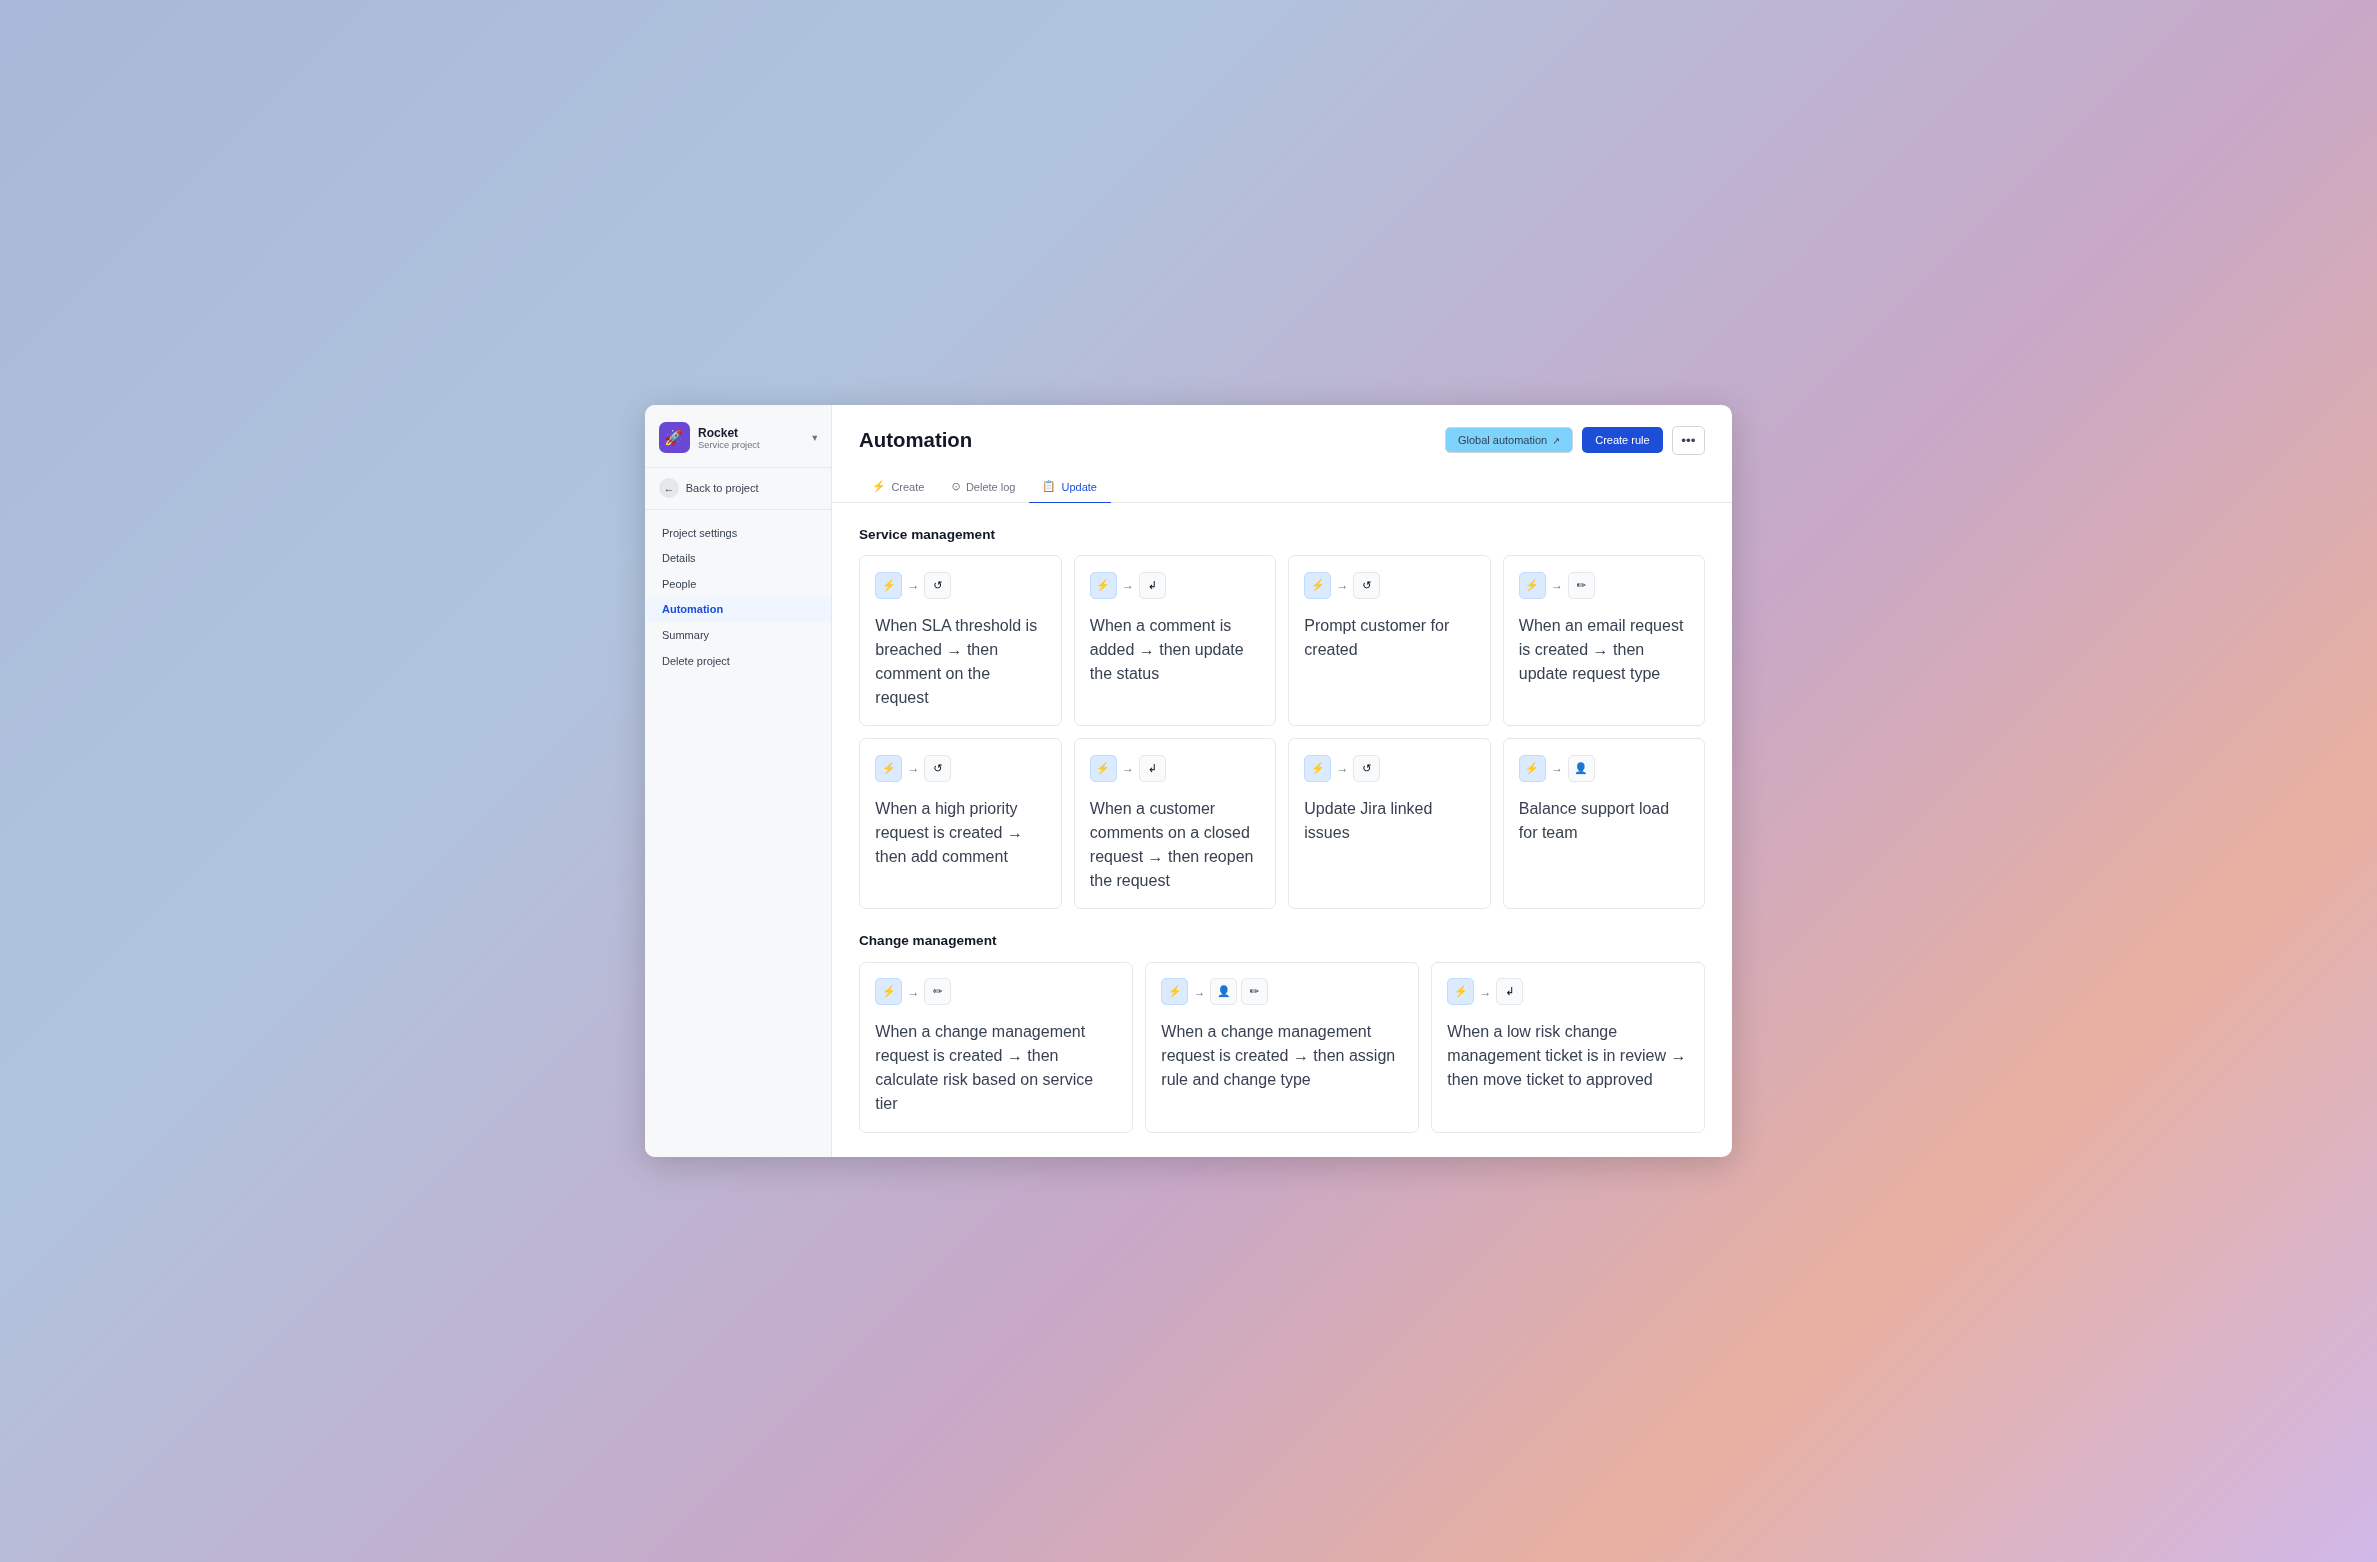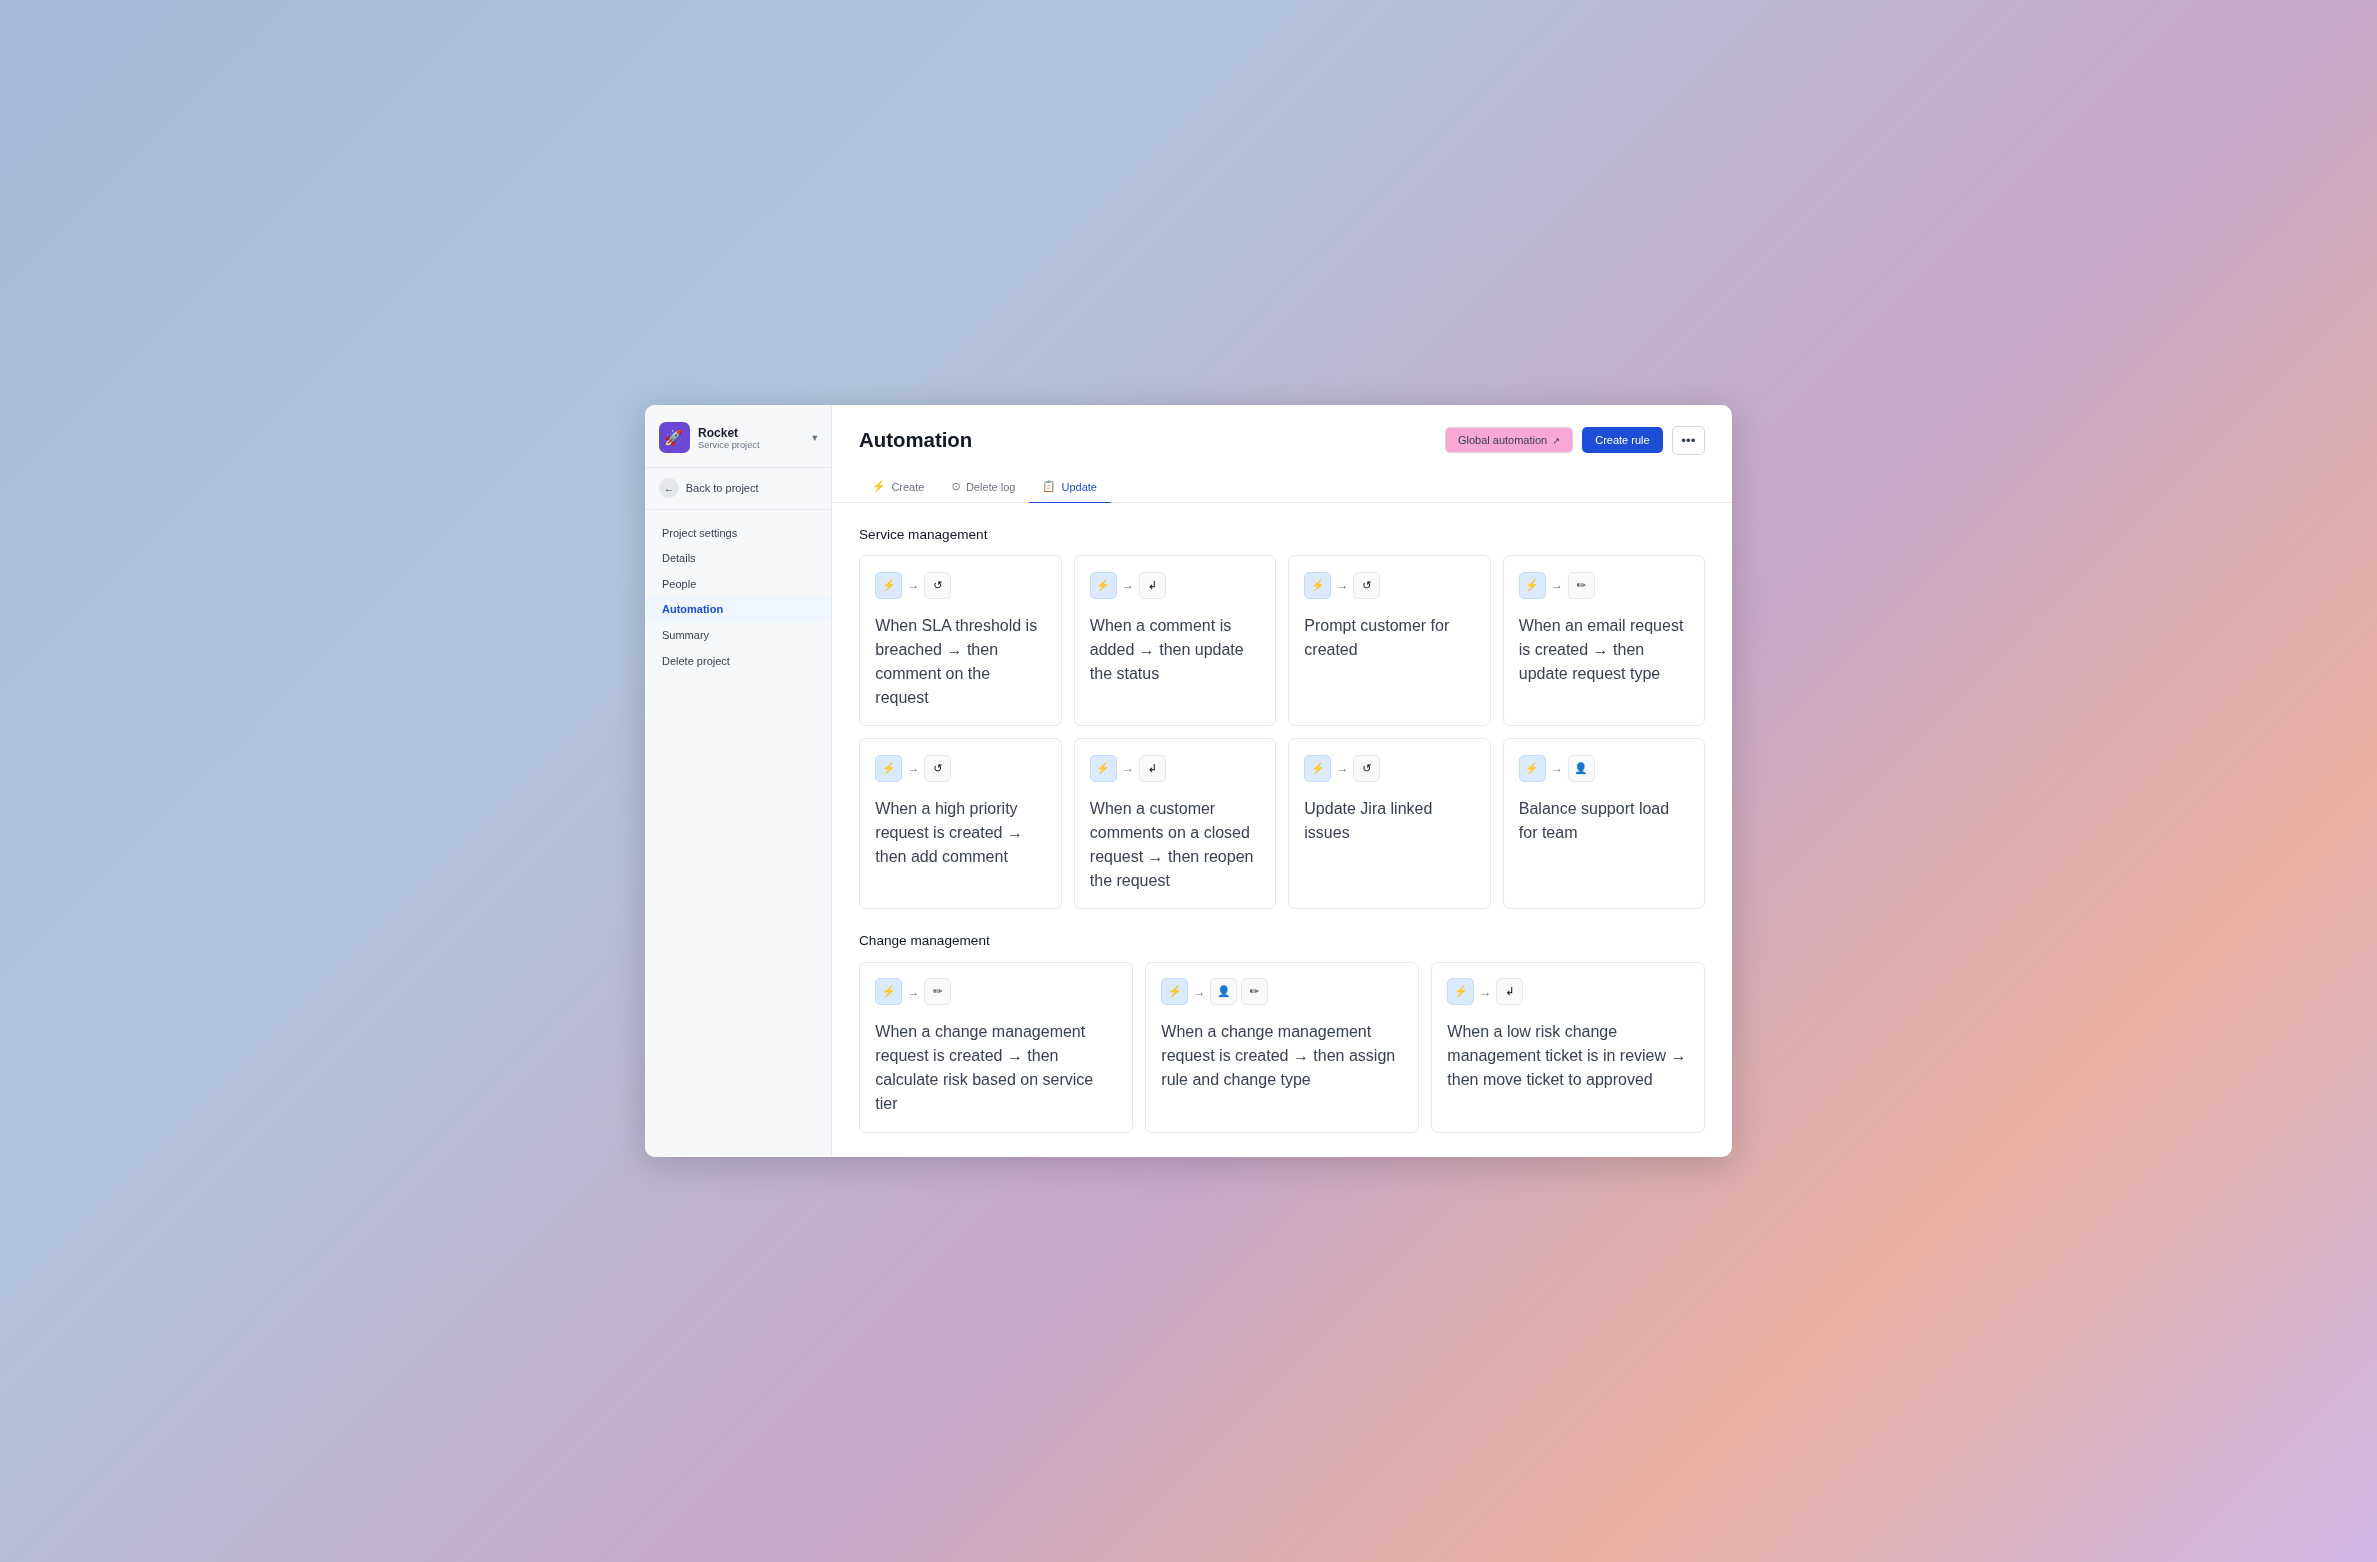--- a/index.html
+++ b/index.html
@@ -124,21 +124,21 @@
       font-size: 20.4px;
       font-weight: 700;
       color: #111827;
     }
     .header-actions {
       display: flex;
       align-items: center;
       gap: 8.5px;
     }
     .btn-global {
-      background: #f9a8d4;
+      background: #7dd3fc;
       border: 0.8px solid #d1d5db;
       border-radius: 5.1px;
       padding: 6px 12px;
       font-size: 11px;
       color: #374151;
       cursor: pointer;
       display: flex;
       align-items: center;
       gap: 5.1px;
     }
@@ -182,21 +182,21 @@
       font-weight: 500;
     }
     .tab-icon { font-size: 11px; }
     
     .content {
       padding: 24px 27px;
       flex: 1;
     }
     .section-title {
       font-size: 13.6px;
-      font-weight: 400;
+      font-weight: 700;
       color: #111827;
       margin-bottom: 13.6px;
     }
     .cards-grid {
       display: grid;
       grid-template-columns: repeat(4, 1fr);
       gap: 12px;
       margin-bottom: 24px;
     }
     .card {

